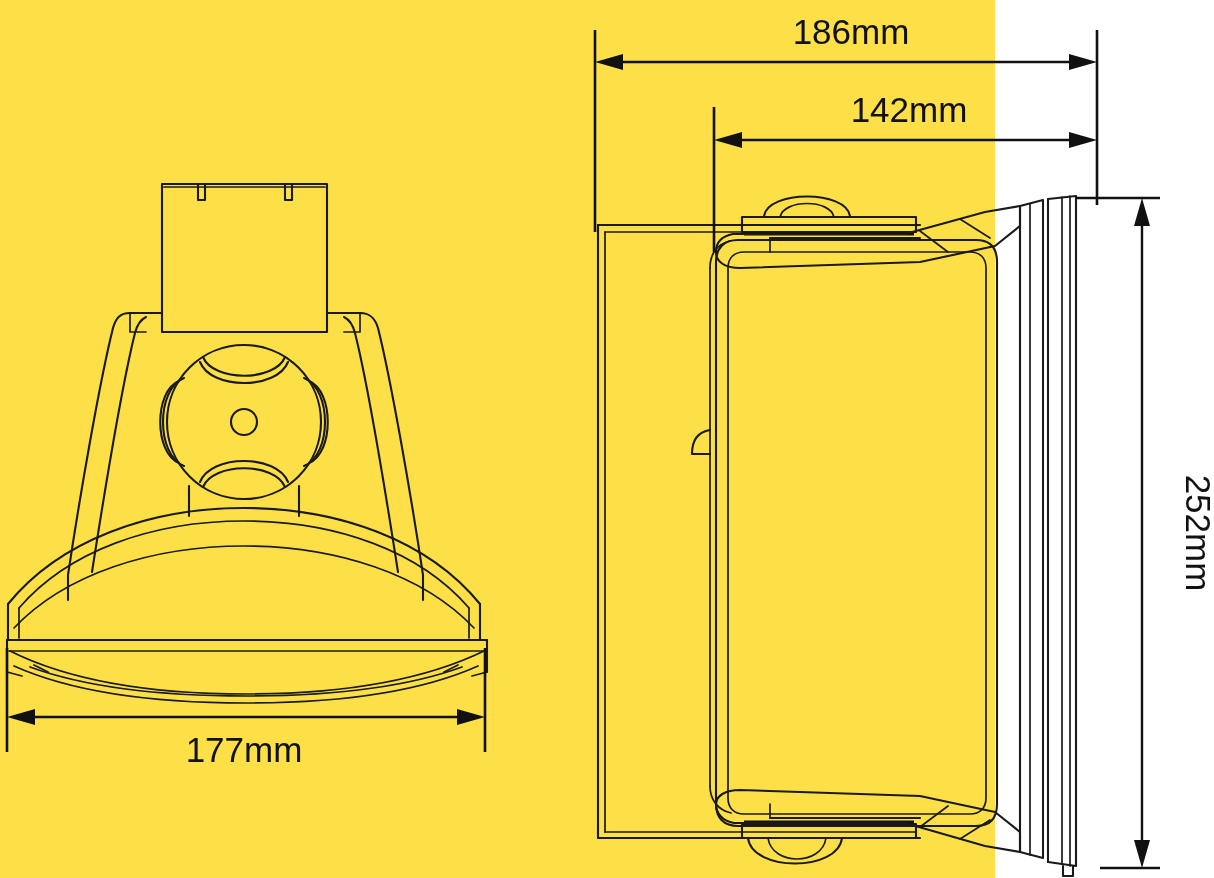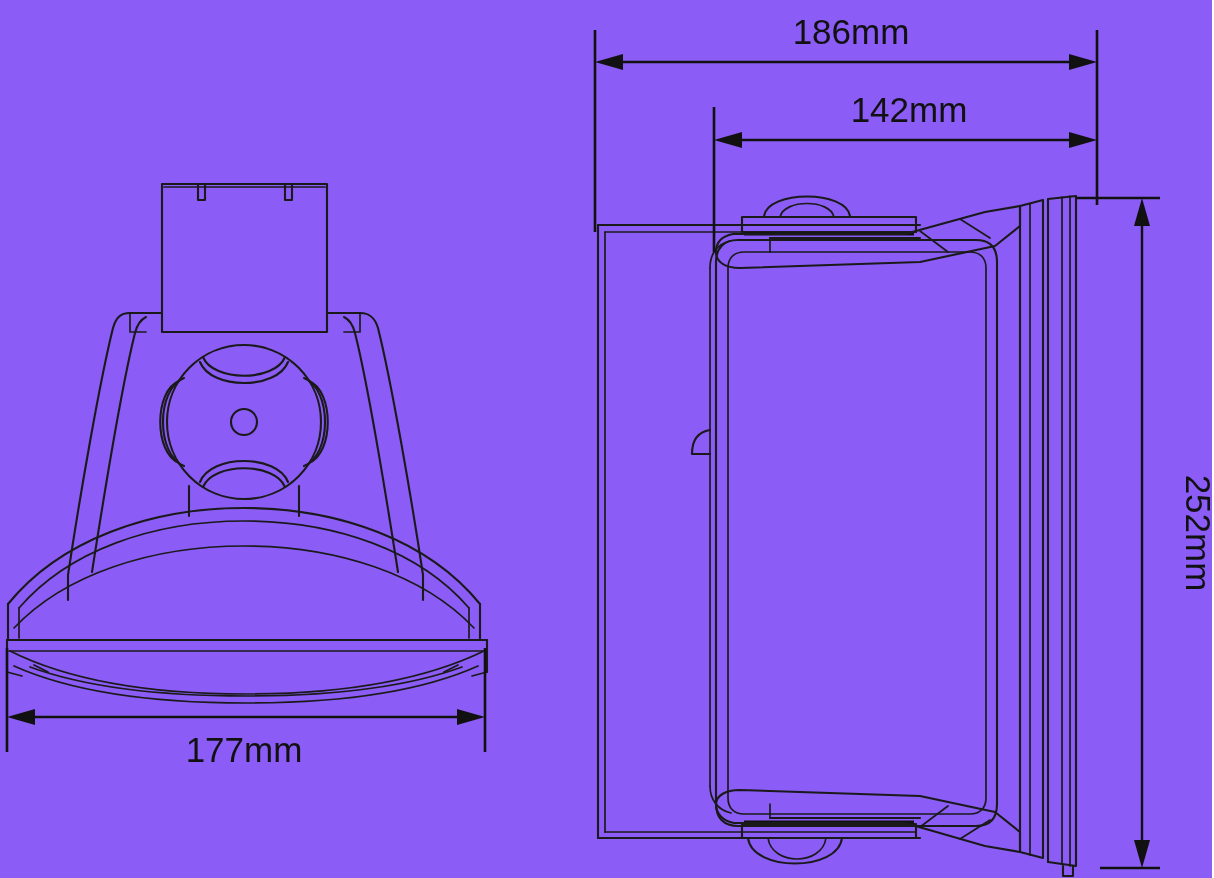--- a/index.html
+++ b/index.html
@@ -8,23 +8,23 @@
     background: #ffffff;
   }
   body {
     width: 1214px;
     height: 878px;
     font-family: "Liberation Sans", sans-serif;
     overflow: hidden;
   }
   #drawing-root {
     position: relative;
-    width: 1212px;
+    width: 995px;
     height: 878px;
-    background: #8b5cf6;
+    background: #fde047;
   }
   svg#tech-drawing {
     display: block;
     width: 1214px;
     height: 878px;
   }
   .ln {
     fill: none;
     stroke: #1a1a1a;
     stroke-width: 2.1;

